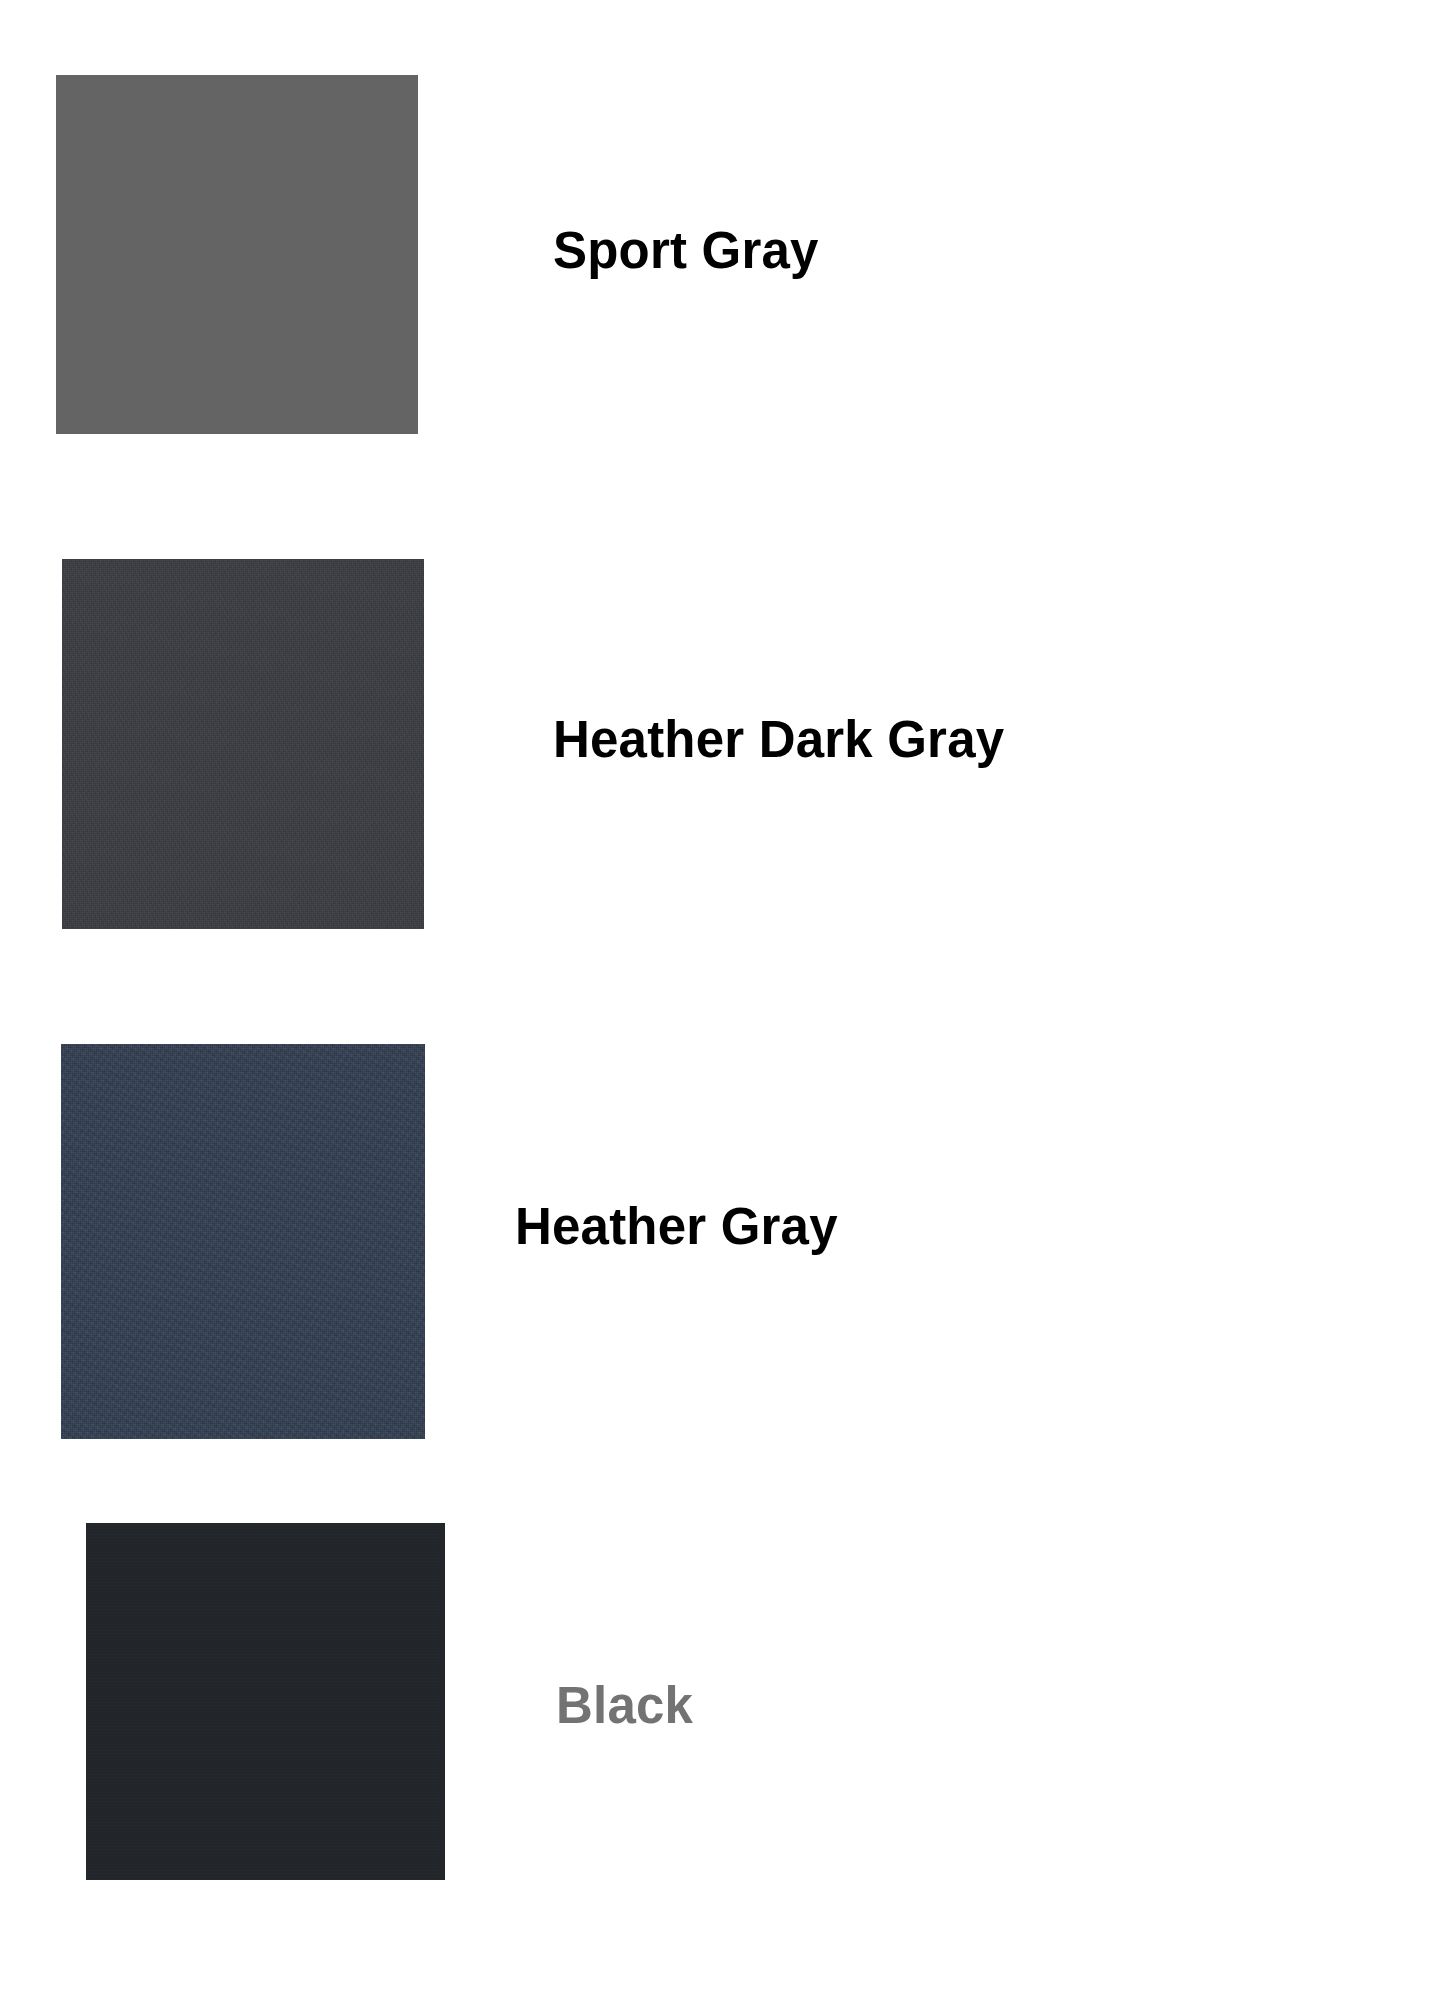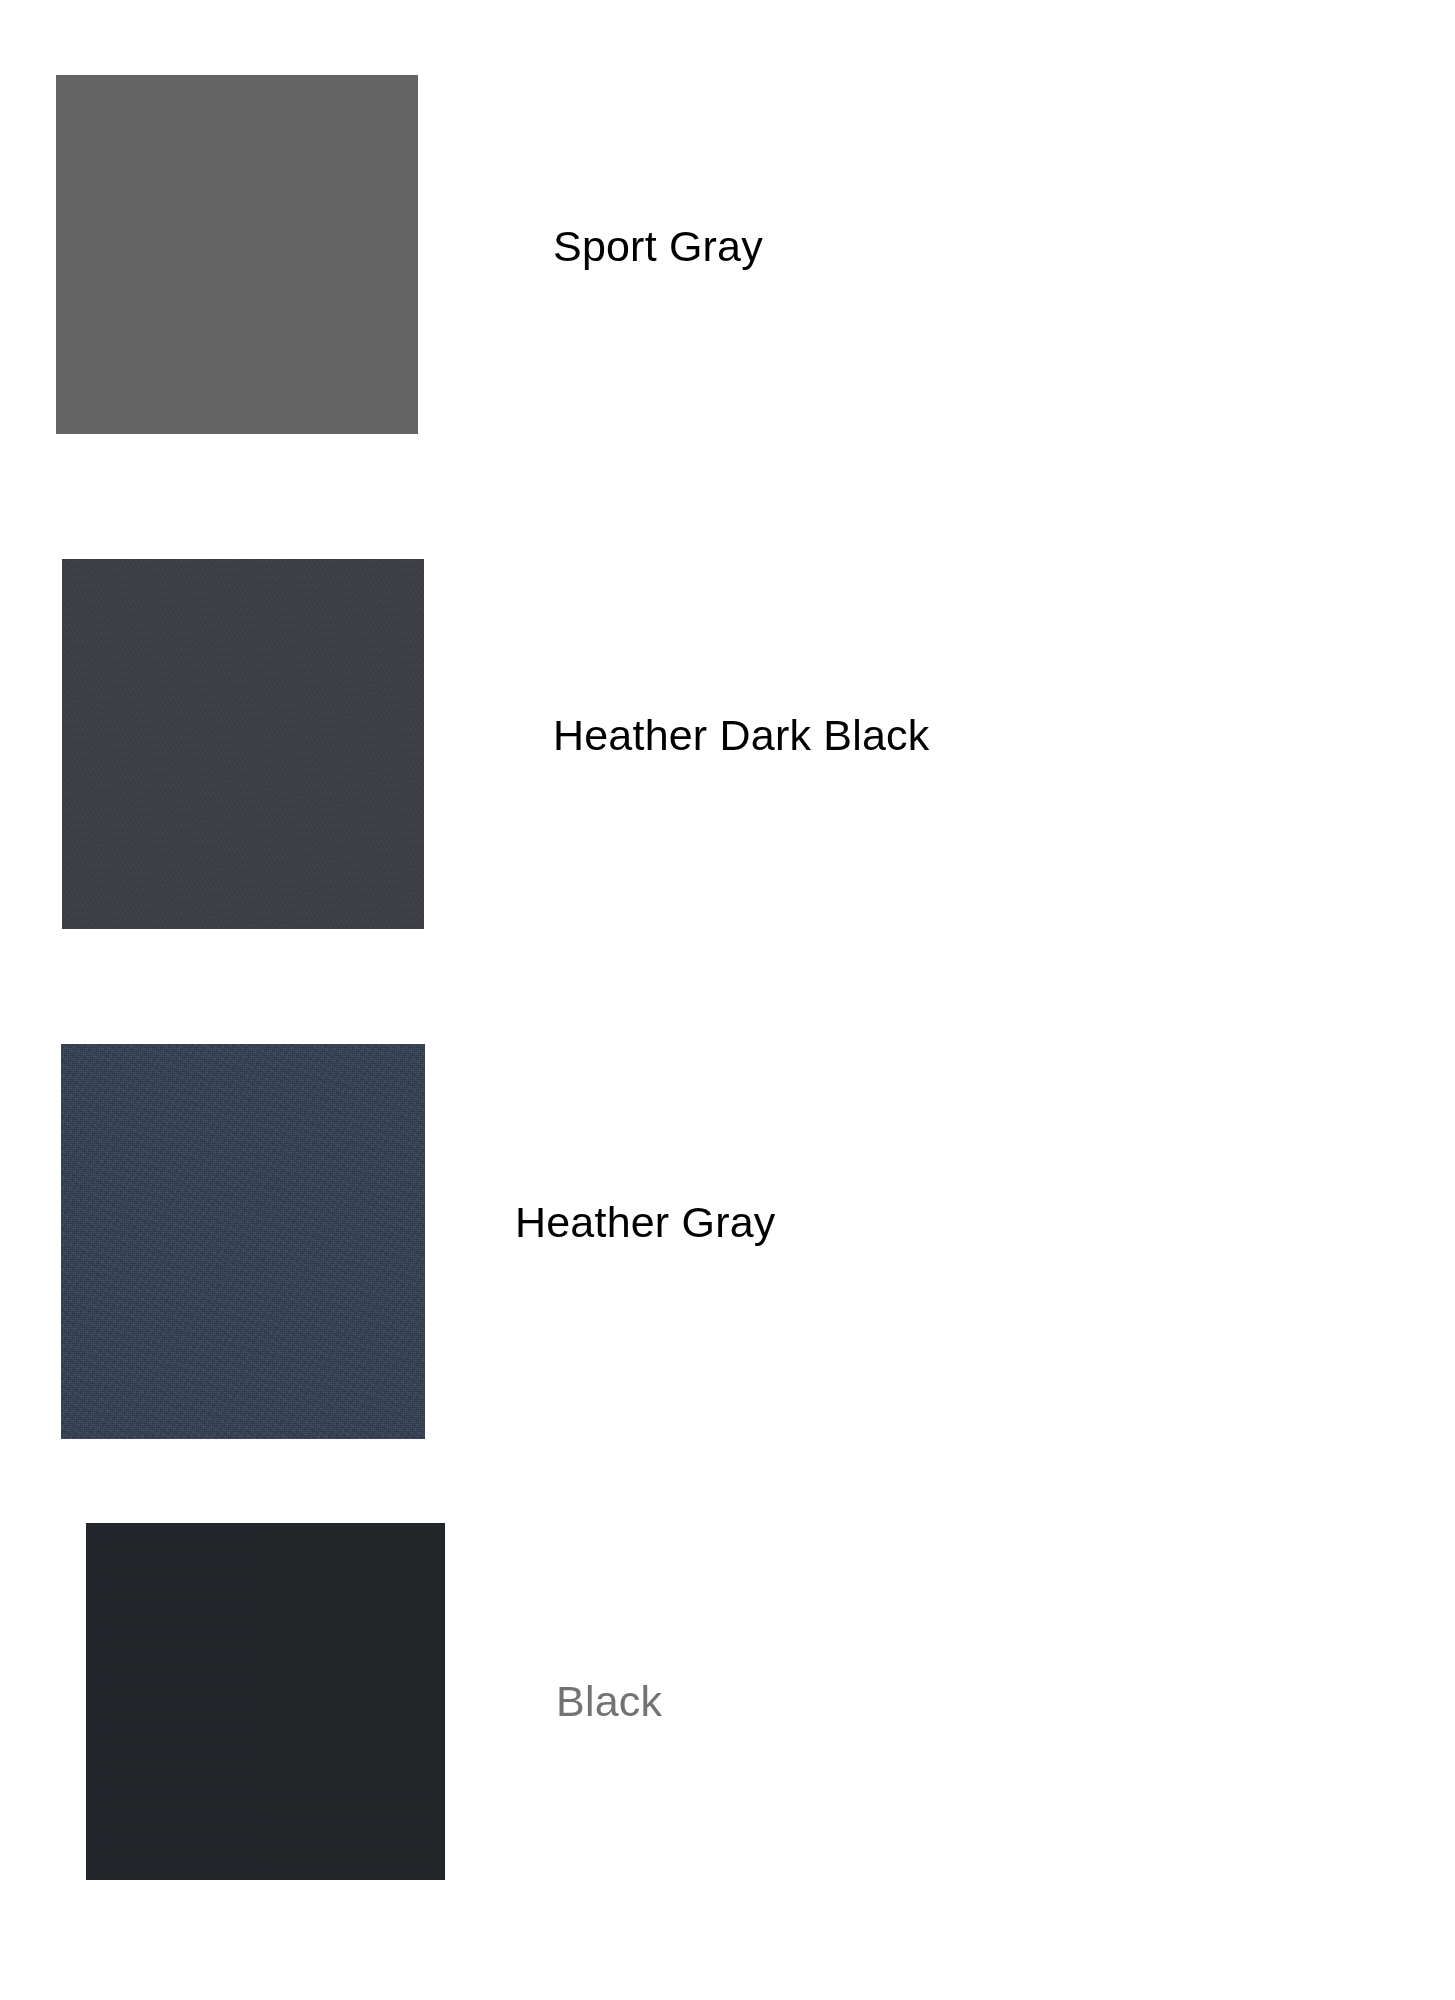--- a/index.html
+++ b/index.html
@@ -56,40 +56,40 @@
   }
   .chip-texture-solid {
     background-image:
       repeating-linear-gradient(0deg,   rgba(255,255,255,0.016) 0 1px, rgba(0,0,0,0.016) 1px 3px),
       repeating-linear-gradient(90deg,  rgba(255,255,255,0.012) 0 1px, rgba(0,0,0,0.012) 1px 3px);
   }
 
   .swatch-label {
     position: absolute;
     color: #000000;
-    font-size: 43px;
-    font-weight: 400;
+    font-size: 51px;
+    font-weight: 700;
     line-height: 1;
     letter-spacing: 0.2px;
     white-space: nowrap;
   }
 </style>
 </head>
 <body style="background: rgb(255, 255, 255);">
 
 <div class="swatch-list">
 
   <div class="swatch-row">
     <div class="swatch-chip chip-texture-smooth" style="left: 56px; top: 75px; width: 362px; height: 359px; background-color: rgb(100, 100, 100);"></div>
     <div class="swatch-label" style="left: 553px; top: 225px; color: rgb(0, 0, 0);">Sport Gray</div>
   </div>
 
   <div class="swatch-row">
     <div class="swatch-chip chip-texture-heather" style="left: 62px; top: 559px; width: 362px; height: 370px; background-color: rgb(61, 63, 68);"></div>
-    <div class="swatch-label" style="left: 553px; top: 714px; color: rgb(0, 0, 0);">Heather Dark Black</div>
+    <div class="swatch-label" style="left: 553px; top: 714px; color: rgb(0, 0, 0);">Heather Dark Gray</div>
   </div>
 
   <div class="swatch-row">
     <div class="swatch-chip chip-texture-heather-strong" style="left: 61px; top: 1044px; width: 364px; height: 395px; background-color: rgb(55, 66, 84);"></div>
     <div class="swatch-label" style="left: 515px; top: 1201px; color: rgb(0, 0, 0);">Heather Gray</div>
   </div>
 
   <div class="swatch-row">
     <div class="swatch-chip chip-texture-solid" style="left: 86px; top: 1523px; width: 359px; height: 357px; background-color: rgb(35, 38, 42);"></div>
     <div class="swatch-label" style="left: 556px; top: 1680px; color: #737373;">Black</div>

